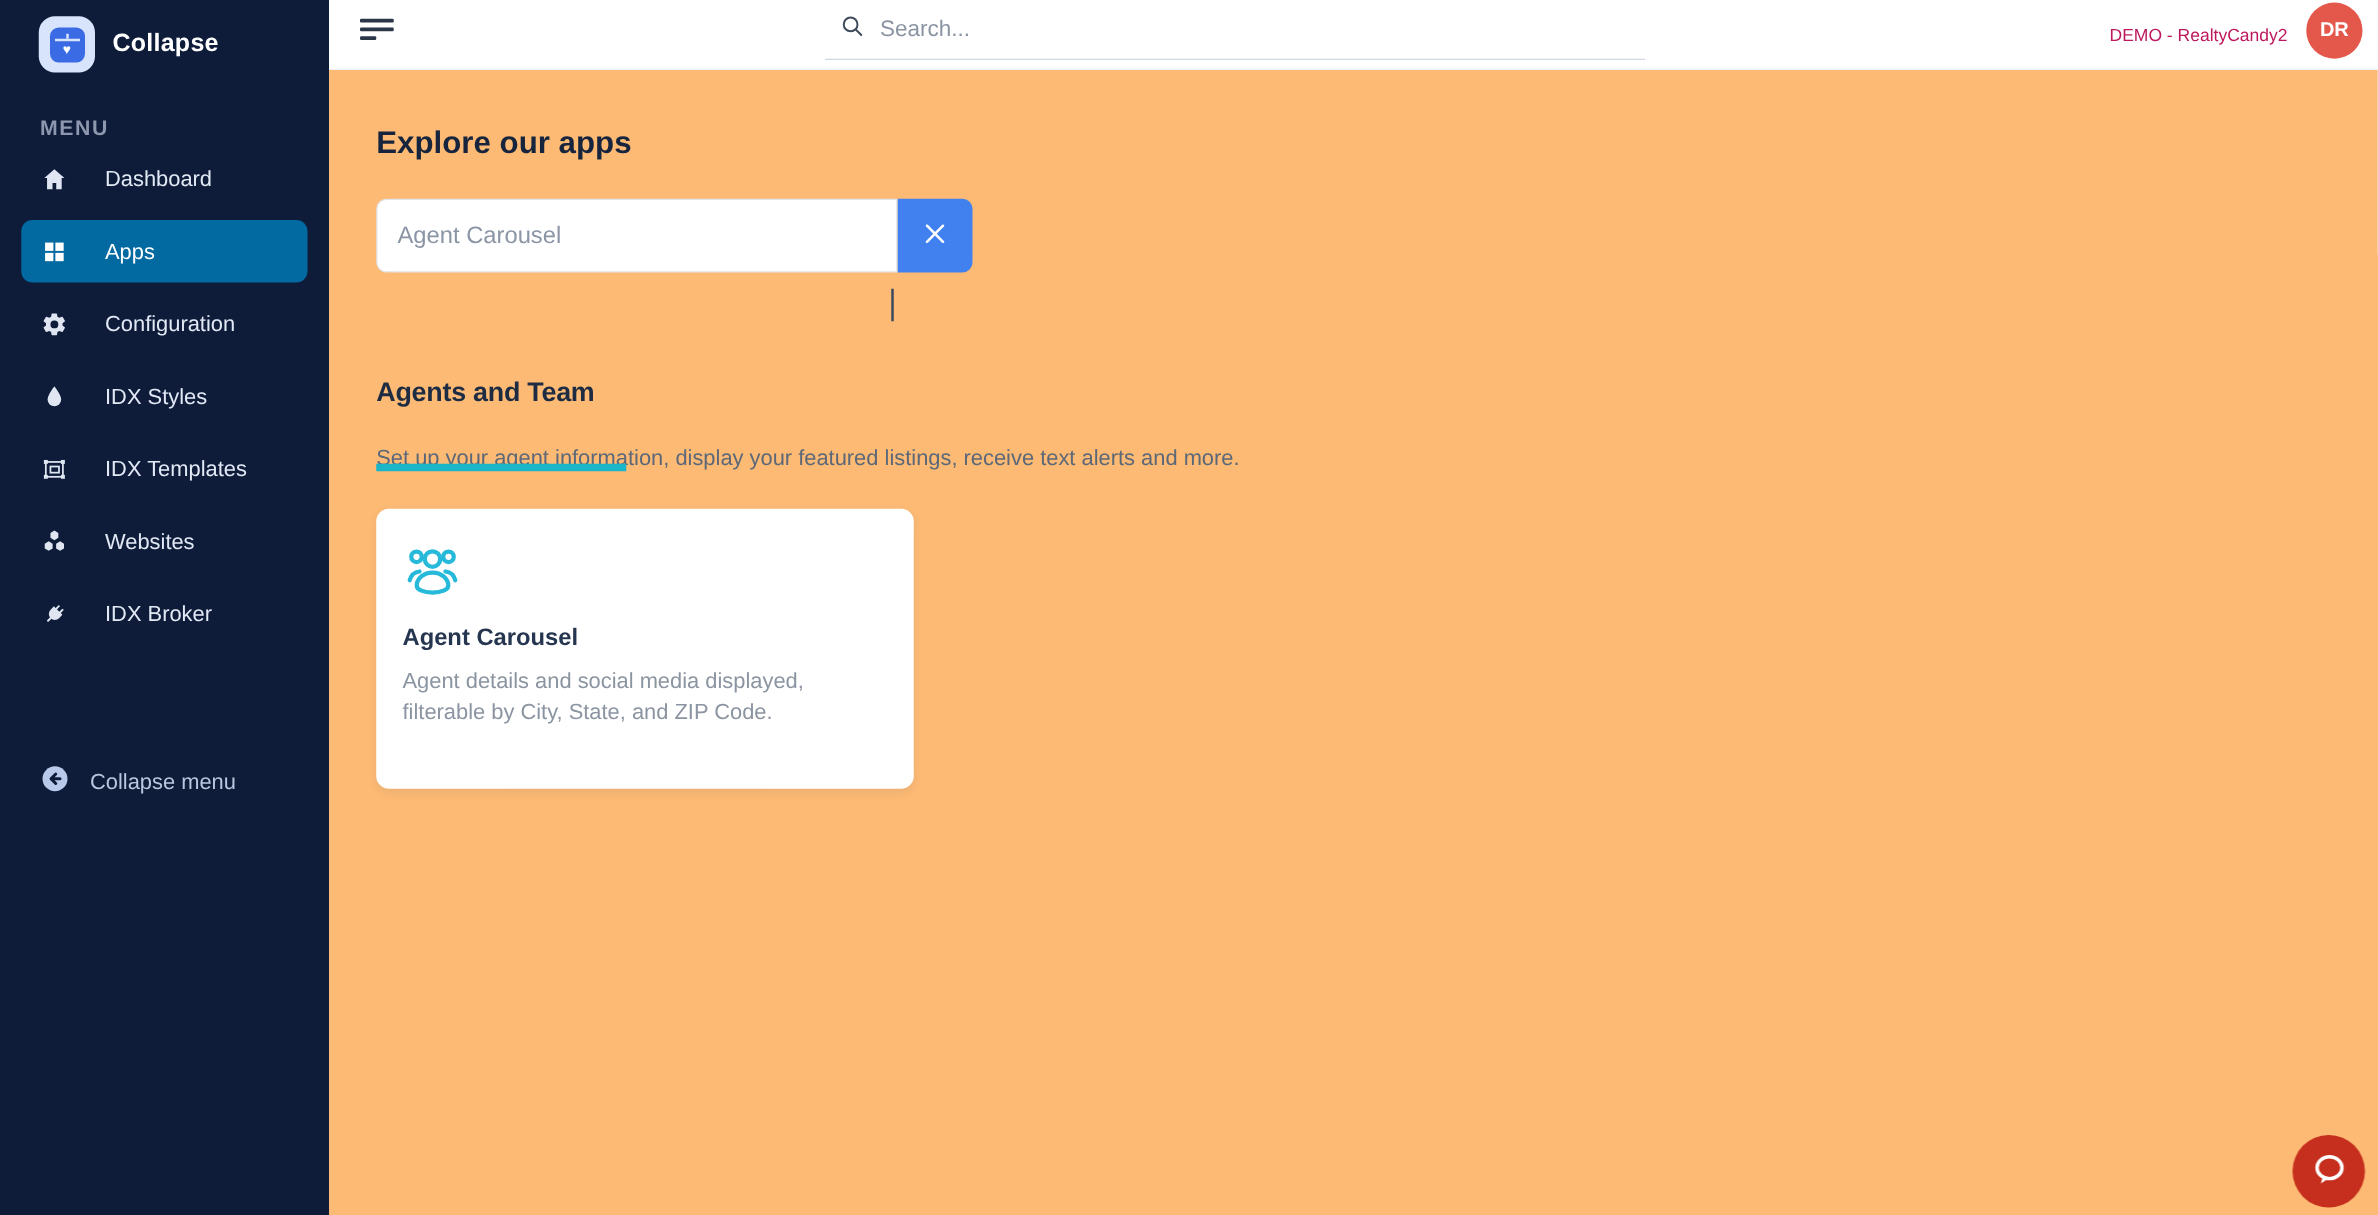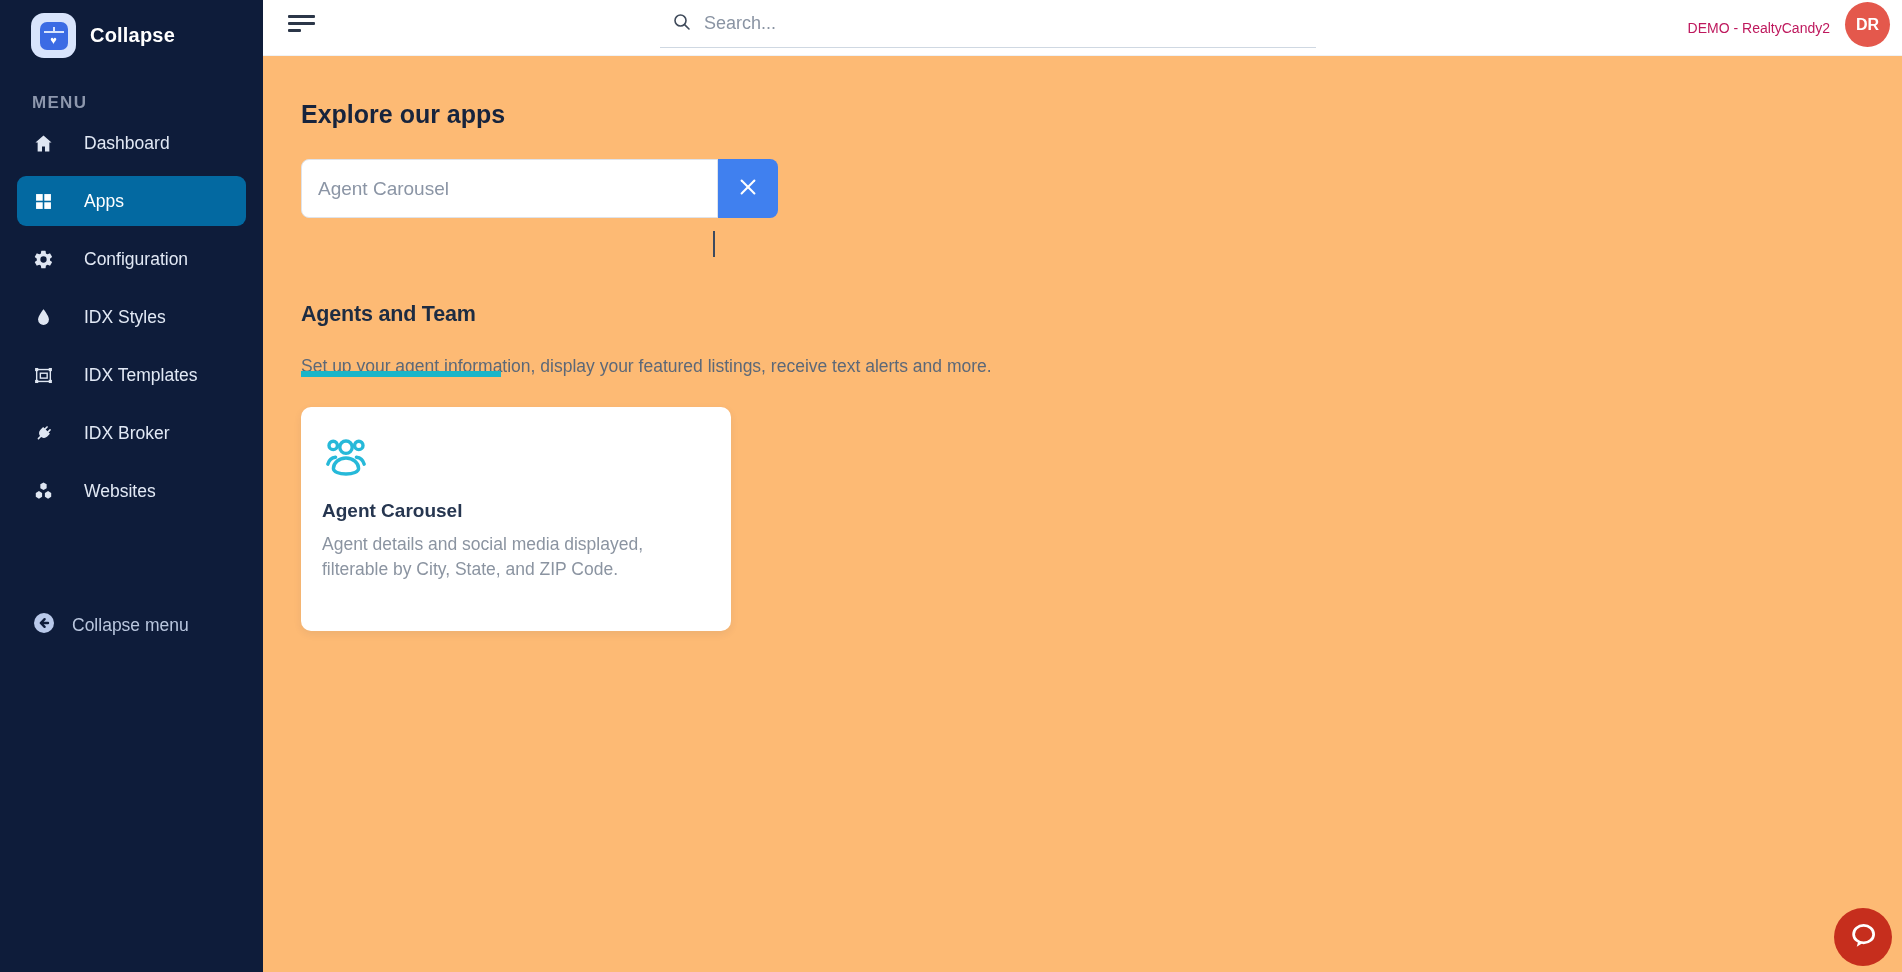--- a/index.html
+++ b/index.html
@@ -129,40 +129,40 @@
             <rect x="2.4" y="3.4" width="3.6" height="3.6" fill="#dfe6f2" stroke="none"></rect>
             <rect x="18" y="3.4" width="3.6" height="3.6" fill="#dfe6f2" stroke="none"></rect>
             <rect x="2.4" y="17" width="3.6" height="3.6" fill="#dfe6f2" stroke="none"></rect>
             <rect x="18" y="17" width="3.6" height="3.6" fill="#dfe6f2" stroke="none"></rect>
           </svg>
       </span>
       <span class="lbl">IDX Templates</span>
     </div>
     <div class="nav-item">
       <span class="ic">
+        <svg viewBox="0 0 24 24" fill="#dfe6f2">
+            <path d="M12 1.6 8.4 3.8v4.4L12 10.4l3.6-2.2V3.8z"></path>
+            <path d="M6.8 11.4 3.2 13.6V18l3.6 2.2L10.4 18v-4.4z"></path>
+            <path d="M17.2 11.4l-3.6 2.2V18l3.6 2.2L20.8 18v-4.4z"></path>
+          </svg>
+      </span>
+      <span class="lbl">Websites</span>
+    </div>
+    <div class="nav-item">
+      <span class="ic">
         <svg viewBox="0 0 24 24">
             <g transform="rotate(45 12 12)" fill="#dfe6f2" stroke="#dfe6f2" stroke-width="1.8" stroke-linecap="round">
               <line x1="9.6" y1="3.8" x2="9.6" y2="8.2"></line>
               <line x1="14.4" y1="3.8" x2="14.4" y2="8.2"></line>
               <path d="M7.4 8h9.2v3.4a4.6 4.6 0 0 1-9.2 0z"></path>
               <line x1="12" y1="16" x2="12" y2="20.2"></line>
             </g>
           </svg>
       </span>
       <span class="lbl">IDX Broker</span>
-    </div>
-    <div class="nav-item">
-      <span class="ic">
-        <svg viewBox="0 0 24 24" fill="#dfe6f2">
-            <path d="M12 1.6 8.4 3.8v4.4L12 10.4l3.6-2.2V3.8z"></path>
-            <path d="M6.8 11.4 3.2 13.6V18l3.6 2.2L10.4 18v-4.4z"></path>
-            <path d="M17.2 11.4l-3.6 2.2V18l3.6 2.2L20.8 18v-4.4z"></path>
-          </svg>
-      </span>
-      <span class="lbl">Websites</span>
     </div>
   </nav>
 
   <div class="collapse-row">
     <span>
       <svg viewBox="0 0 24 24">
           <circle cx="12" cy="12" r="10" fill="#b9c9ea"></circle>
           <path d="M16 12H9.8M12.6 8.2 8.8 12l3.8 3.8" fill="none" stroke="#0e1c3a" stroke-width="2.4" stroke-linecap="round" stroke-linejoin="round"></path>
         </svg>
     </span>

